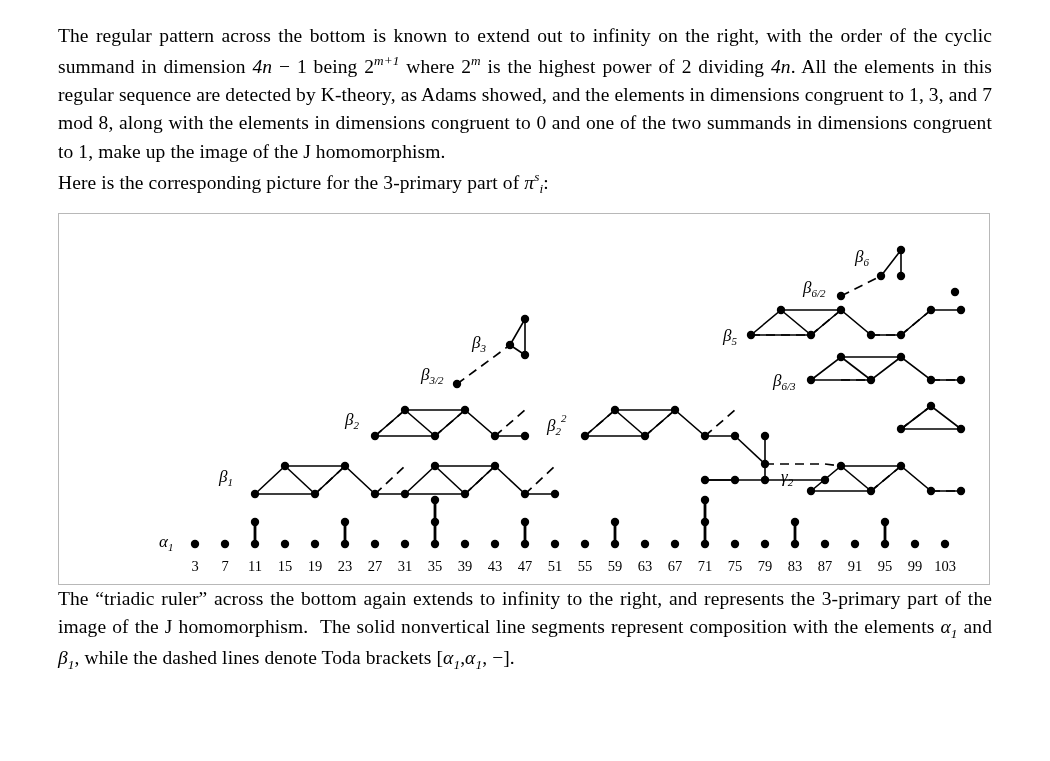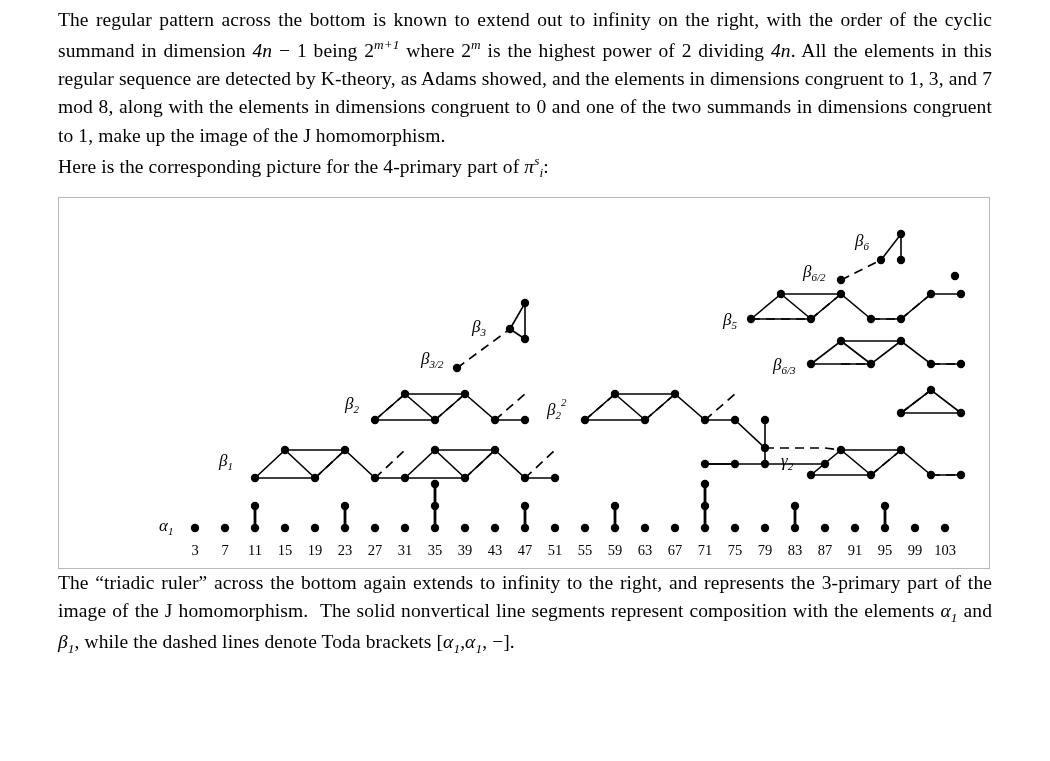--- a/index.html
+++ b/index.html
@@ -13,21 +13,21 @@
     font-family: "Liberation Serif", serif;
     color: #000000;
     position: relative;
     overflow: hidden;
   }
   .page {
     position: relative;
     width: 1050px;
     height: 690px;
     box-sizing: border-box;
-    padding: 0 58px;
+    padding: 16px 58px;
   }
   p.body-text {
     font-size: 19.5px;
     line-height: 1.47;
     text-align: justify;
     margin: 0;
     letter-spacing: 0.1px;
   }
   .para-top {
     padding-top: 6px;
@@ -71,21 +71,21 @@
     The regular pattern across the bottom is known to extend out to infinity on the right,
     with the order of the cyclic summand in dimension <span class="math">4n</span> − 1 being
     2<sup class="sm" style="font-style:italic;">m+1</sup> where 2<sup class="sm">m</sup> is the
     highest power of 2 dividing <span class="math">4n</span>. All the elements in this regular sequence are detected by
     K-theory, as Adams showed, and the elements in dimensions congruent to 1, 3, and 7 mod
     8, along with the elements in dimensions congruent to 0 and one of the two summands in
     dimensions congruent to 1, make up the image of the J homomorphism.
   </p>
 
   <p class="body-text para-mid">
-    <span>Here is the corresponding picture for the 4-primary part of </span><span class="math">π</span><sup class="sm">s</sup><sub class="sm">i</sub><span>:</span>
+    <span>Here is the corresponding picture for the 3-primary part of </span><span class="math">π</span><sup class="sm">s</sup><sub class="sm">i</sub><span>:</span>
   </p>
 
   <div class="figure-box">
     <svg class="figsvg" width="930" height="370" viewBox="0 0 930 370">
       <g stroke="#000" stroke-width="1.6" fill="none">
 
         <path d="M196,280 L226,252 L286,252 L316,280 L346,280"></path>
         <path d="M196,280 L256,280 L286,252"></path>
         <path d="M226,252 L256,280"></path>
         <path d="M346,280 L376,252 L436,252 L466,280 L496,280"></path>

